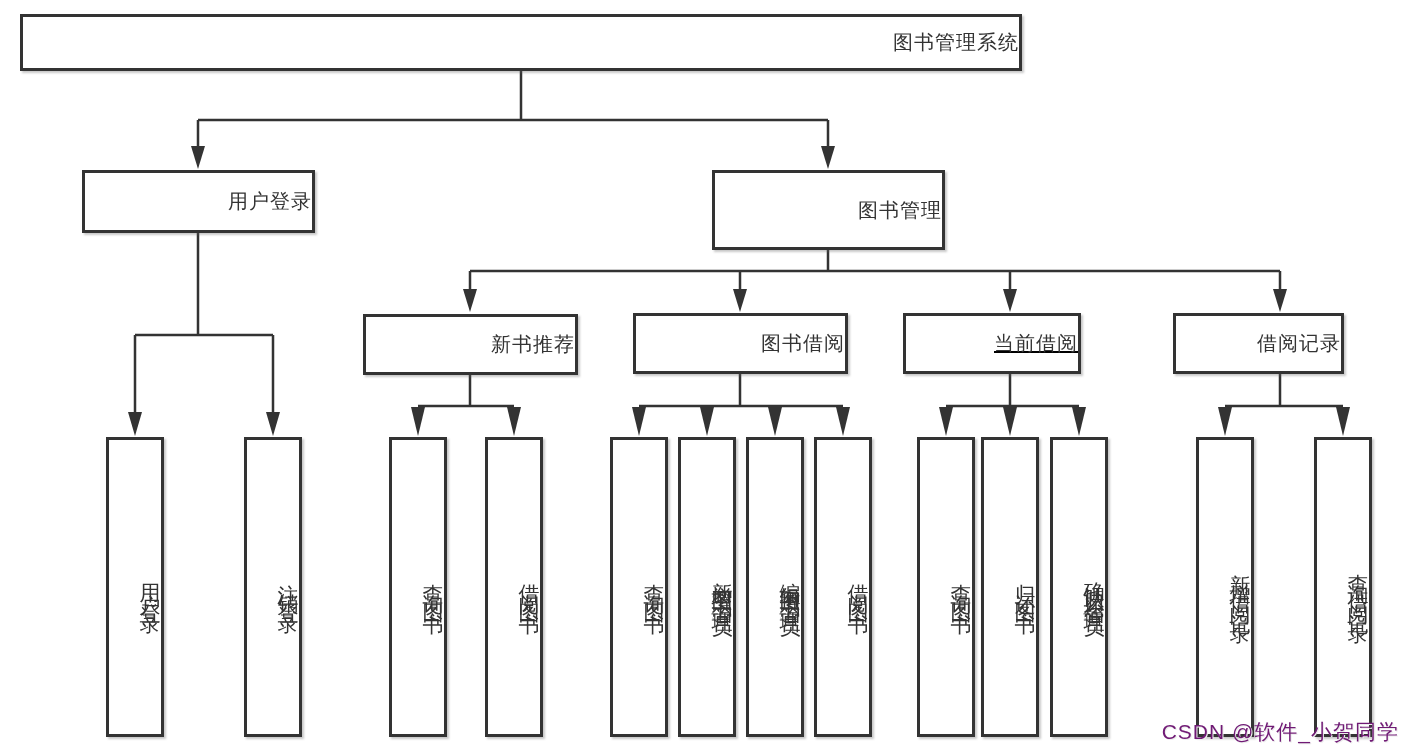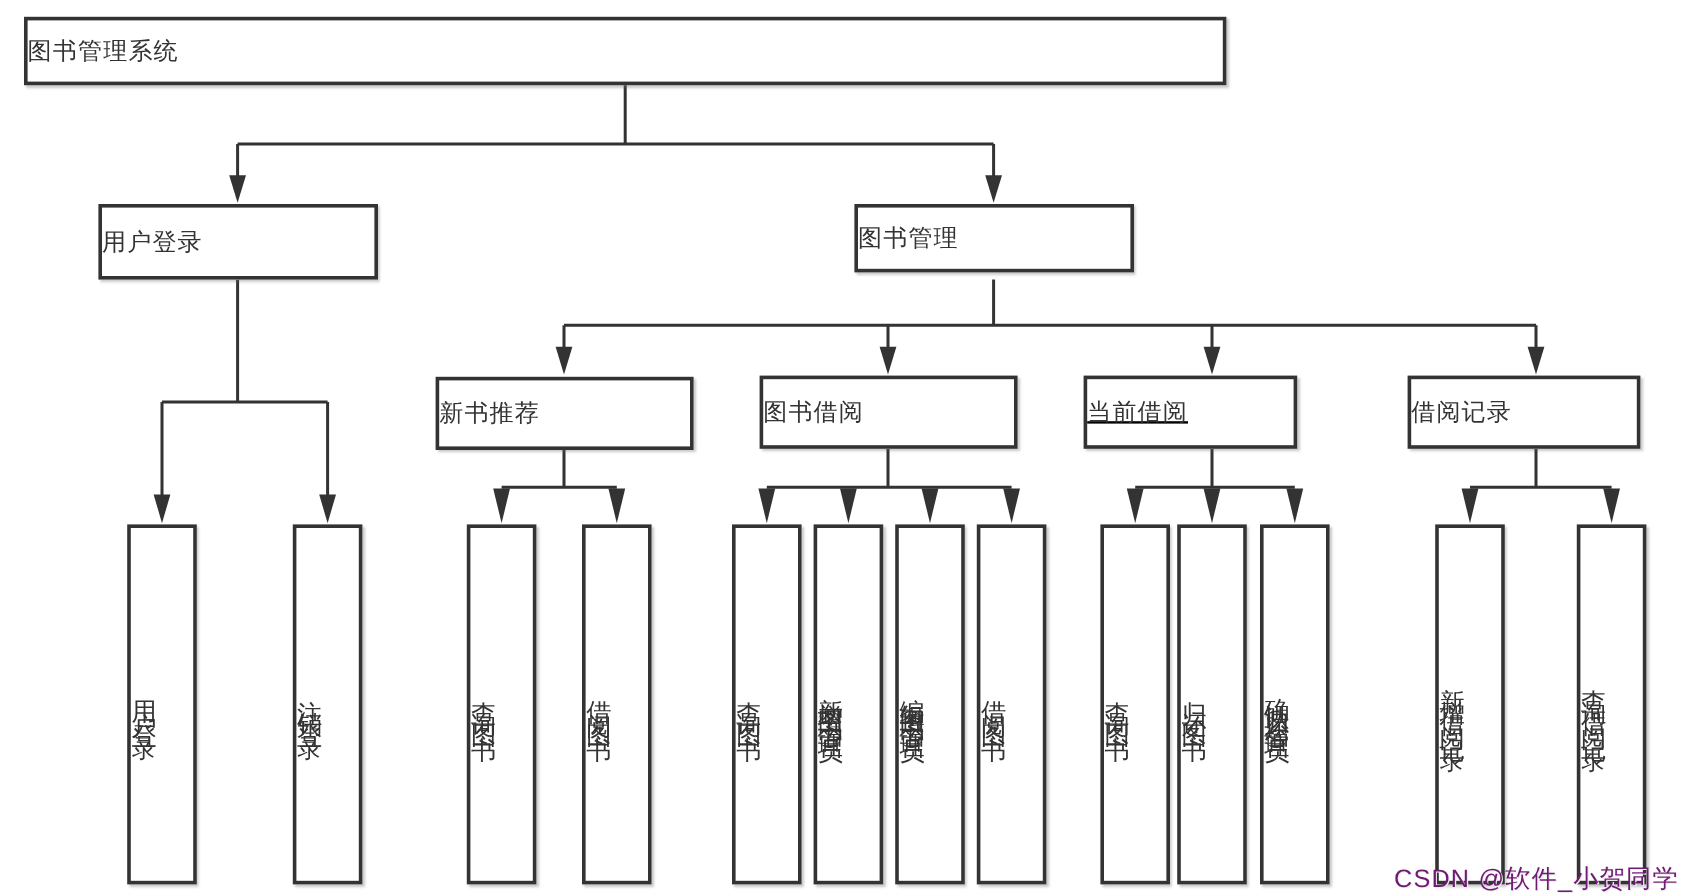--- a/index.html
+++ b/index.html
@@ -17,21 +17,21 @@
     width: 1405px; height: 747px;
     z-index: 1;
   }
   .hbox, .vbox {
     position: absolute;
     background: #ffffff;
     border: 3px solid #333333;
     box-sizing: border-box;
     display: flex;
     align-items: center;
-    justify-content: flex-start;
+    justify-content: flex-end;
     z-index: 2;
     box-shadow: 2px 2px 2px rgba(100,100,100,0.35);
   }
   .hbox .label {
     font-size: 20px;
     color: #333333;
     letter-spacing: 1px;
     white-space: nowrap;
   }
   .vbox .vlabel {
@@ -92,34 +92,34 @@
     </g>
   </svg>
 
   <div class="hbox" style="left:20px; top:14px; width:1002px; height:57px;">
     <span class="label">图书管理系统</span>
   </div>
 
   <div class="hbox" style="left:82px; top:170px; width:233px; height:63px;">
     <span class="label">用户登录</span>
   </div>
-  <div class="hbox" style="left:712px; top:170px; width:233px; height:57px;">
+  <div class="hbox" style="left:712px; top:170px; width:233px; height:80px;">
     <span class="label">图书管理</span>
   </div>
 
   <div class="hbox" style="left:363px; top:314px; width:215px; height:61px;">
     <span class="label">新书推荐</span>
   </div>
   <div class="hbox" style="left:633px; top:313px; width:215px; height:61px;">
     <span class="label">图书借阅</span>
   </div>
   <div class="hbox" style="left:903px; top:313px; width:178px; height:61px;text-decoration:underline;">
     <span class="label">当前借阅</span>
   </div>
-  <div class="hbox" style="left:1173px; top:313px; width:194px; height:61px;">
+  <div class="hbox" style="left:1173px; top:313px; width:171px; height:61px;">
     <span class="label">借阅记录</span>
   </div>
 
   <div class="vbox" style="left:106px; top:437px; width:58px; height:300px;">
     <span class="vlabel">用户登录</span>
   </div>
   <div class="vbox" style="left:244px; top:437px; width:58px; height:300px;">
     <span class="vlabel">注销登录</span>
   </div>
 

